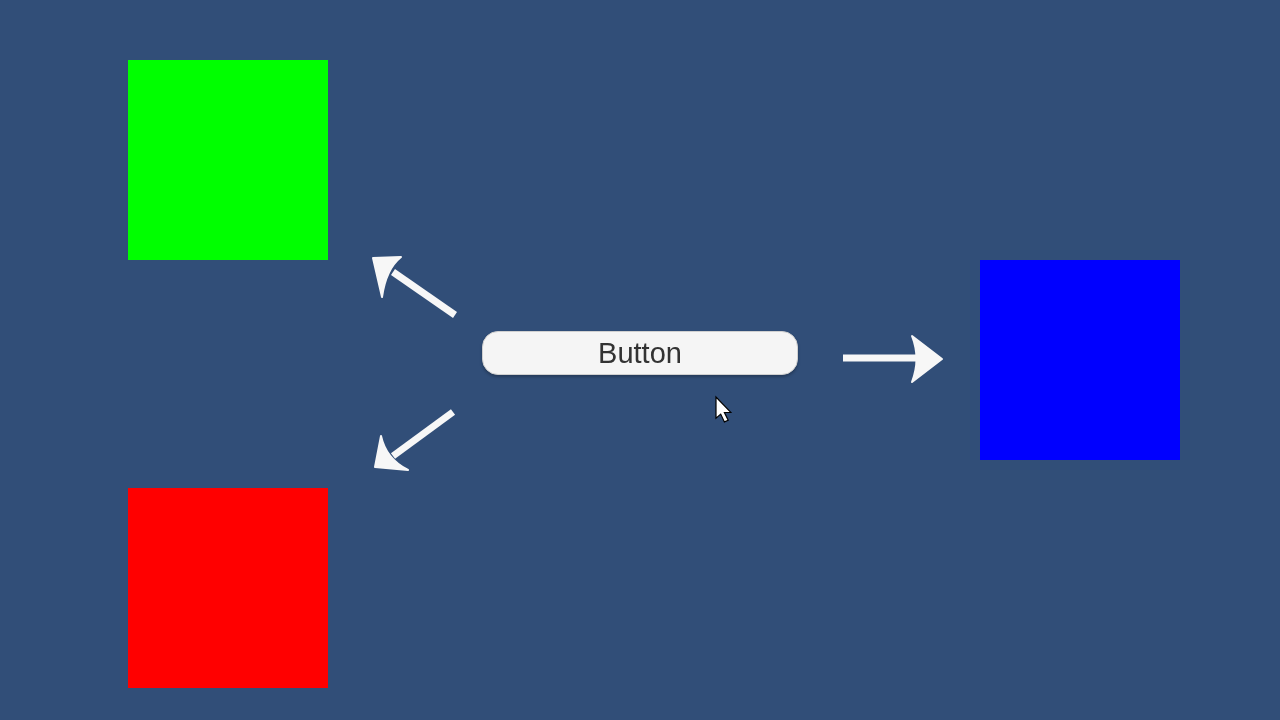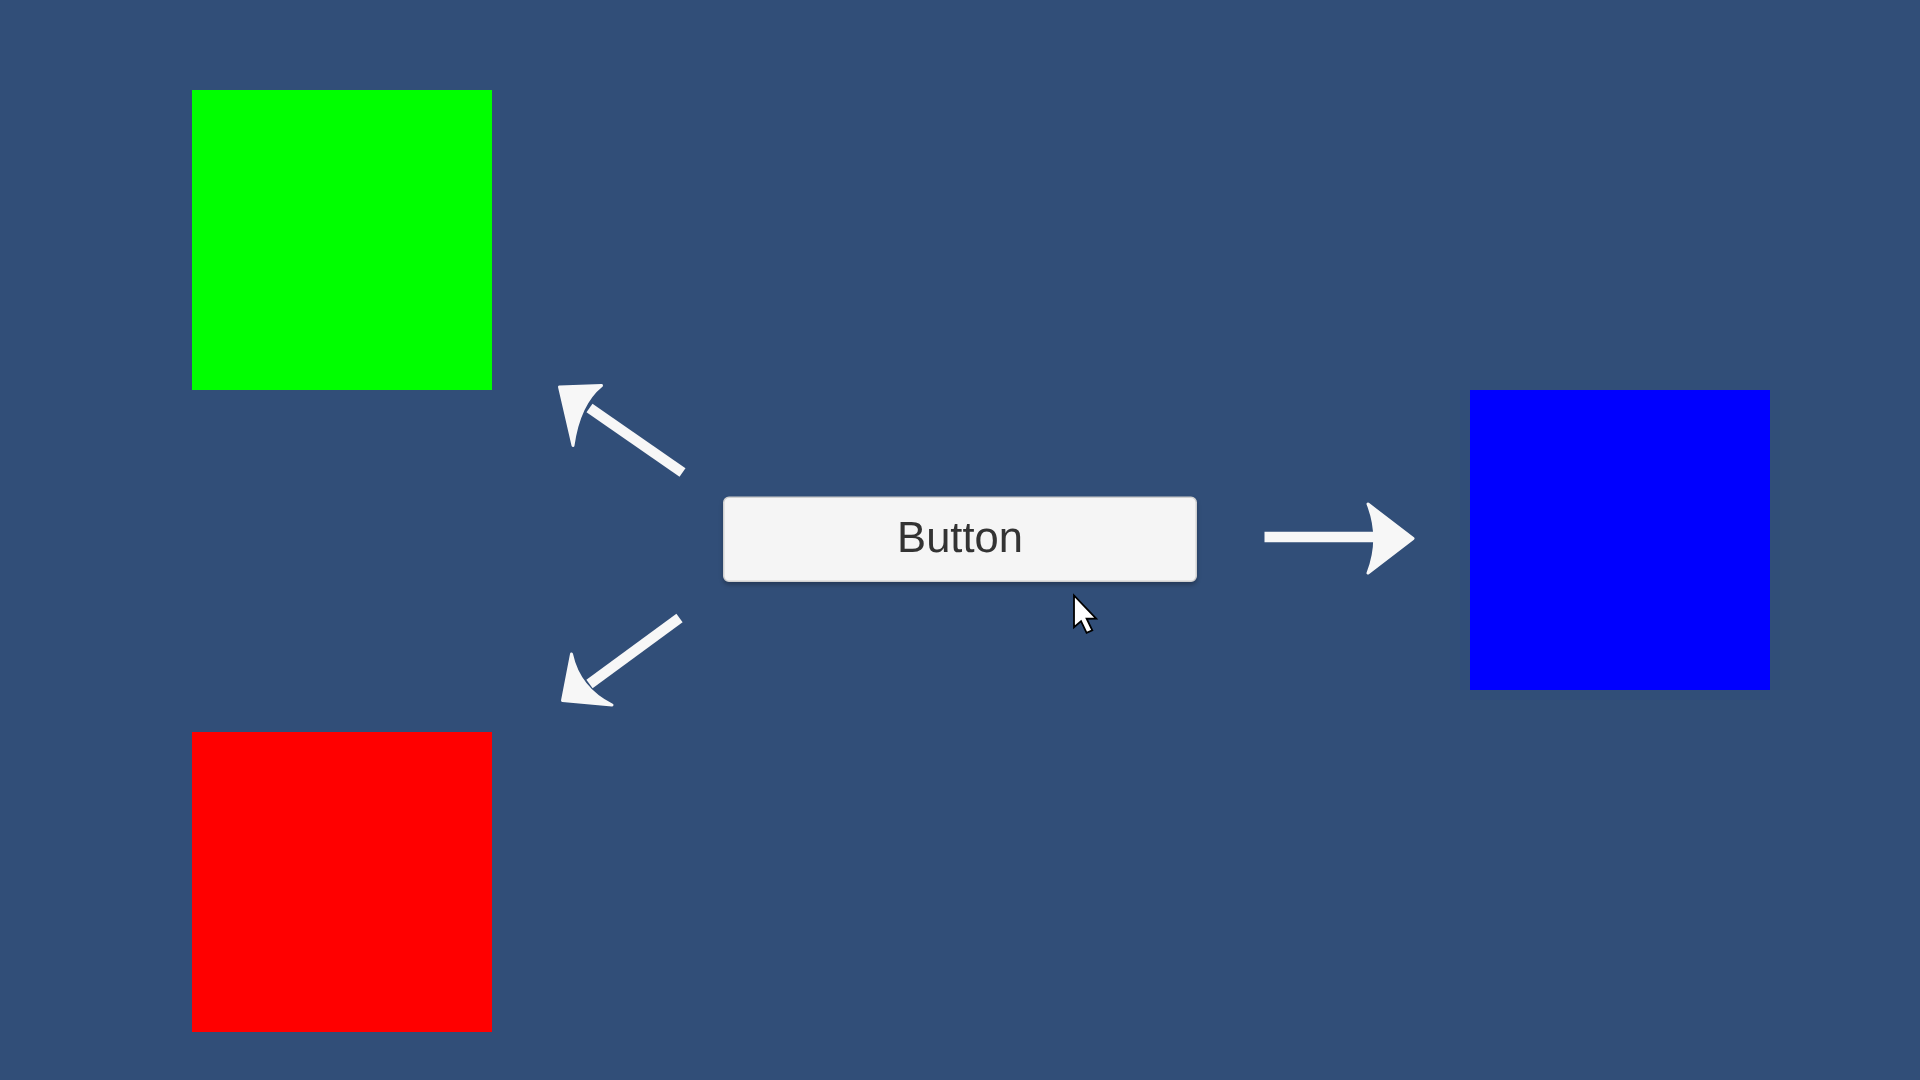--- a/index.html
+++ b/index.html
@@ -20,23 +20,23 @@
   }
   #green-square { left: 128px; top: 60px; }
   #red-square   { left: 128px; top: 488px; }
   #blue-square  { left: 980px; top: 260px; }
 
   .main-button {
     position: absolute;
     left: 482px;
     top: 331px;
     width: 316px;
-    height: 57px;
+    height: 44px;
     border: 1px solid #d0d0d0;
-    border-radius: 4px;
+    border-radius: 16px;
     font-family: "Liberation Sans", sans-serif;
     font-size: 29px;
     display: flex;
     align-items: center;
     justify-content: center;
     box-shadow: 0 2px 3px rgba(0,0,0,0.25);
     cursor: pointer;
     padding: 18px;
   }
 

